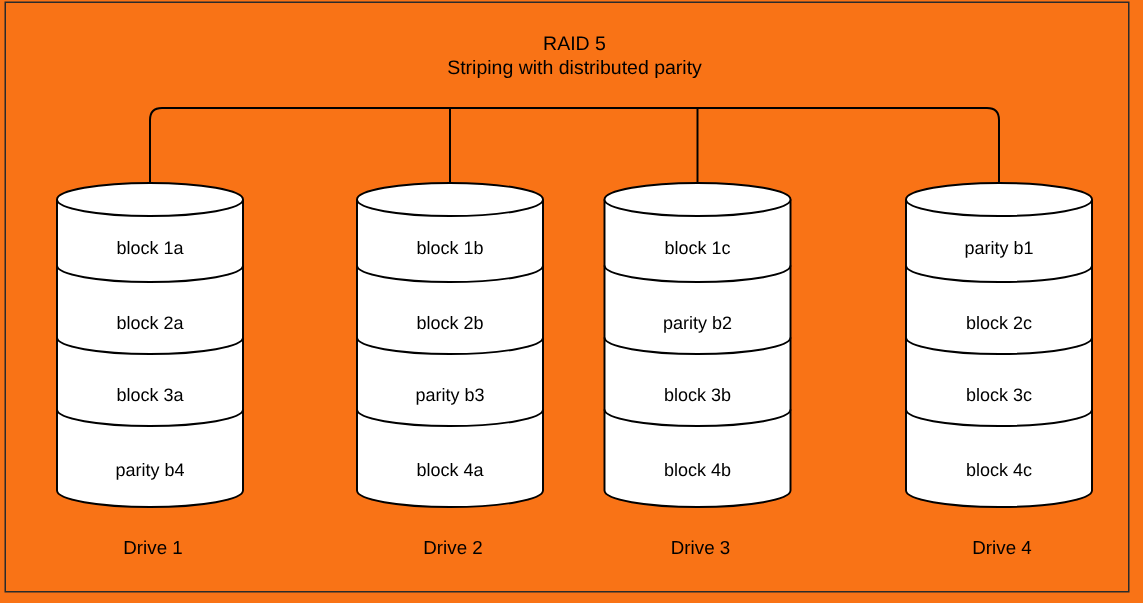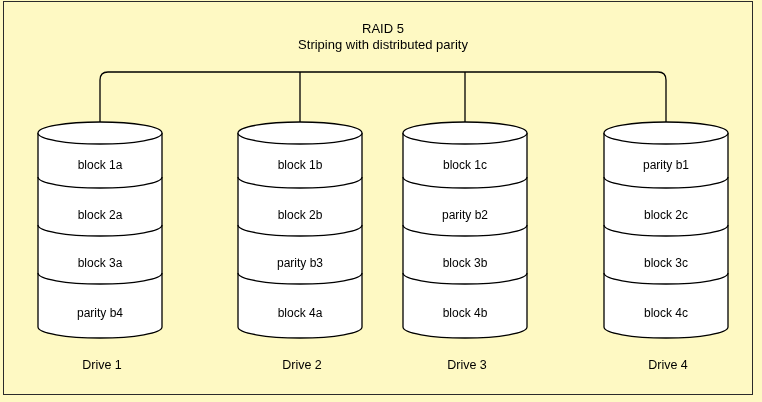--- a/index.html
+++ b/index.html
@@ -5,21 +5,21 @@
   html, body {
     margin: 0;
     padding: 0;
     background: #ffffff;
     font-family: "Liberation Sans", "DejaVu Sans", sans-serif;
   }
   .canvas {
     position: relative;
     width: 762px;
     height: 402px;
-    background: #fef9c3;
+    background: #f97316;
     overflow: hidden;
   }
   .frame {
     position: absolute;
     left: 3px;
     top: 1px;
     width: 748px;
     height: 392px;
     border: 1.5px solid #2b2b2b;
     box-sizing: content-box;

